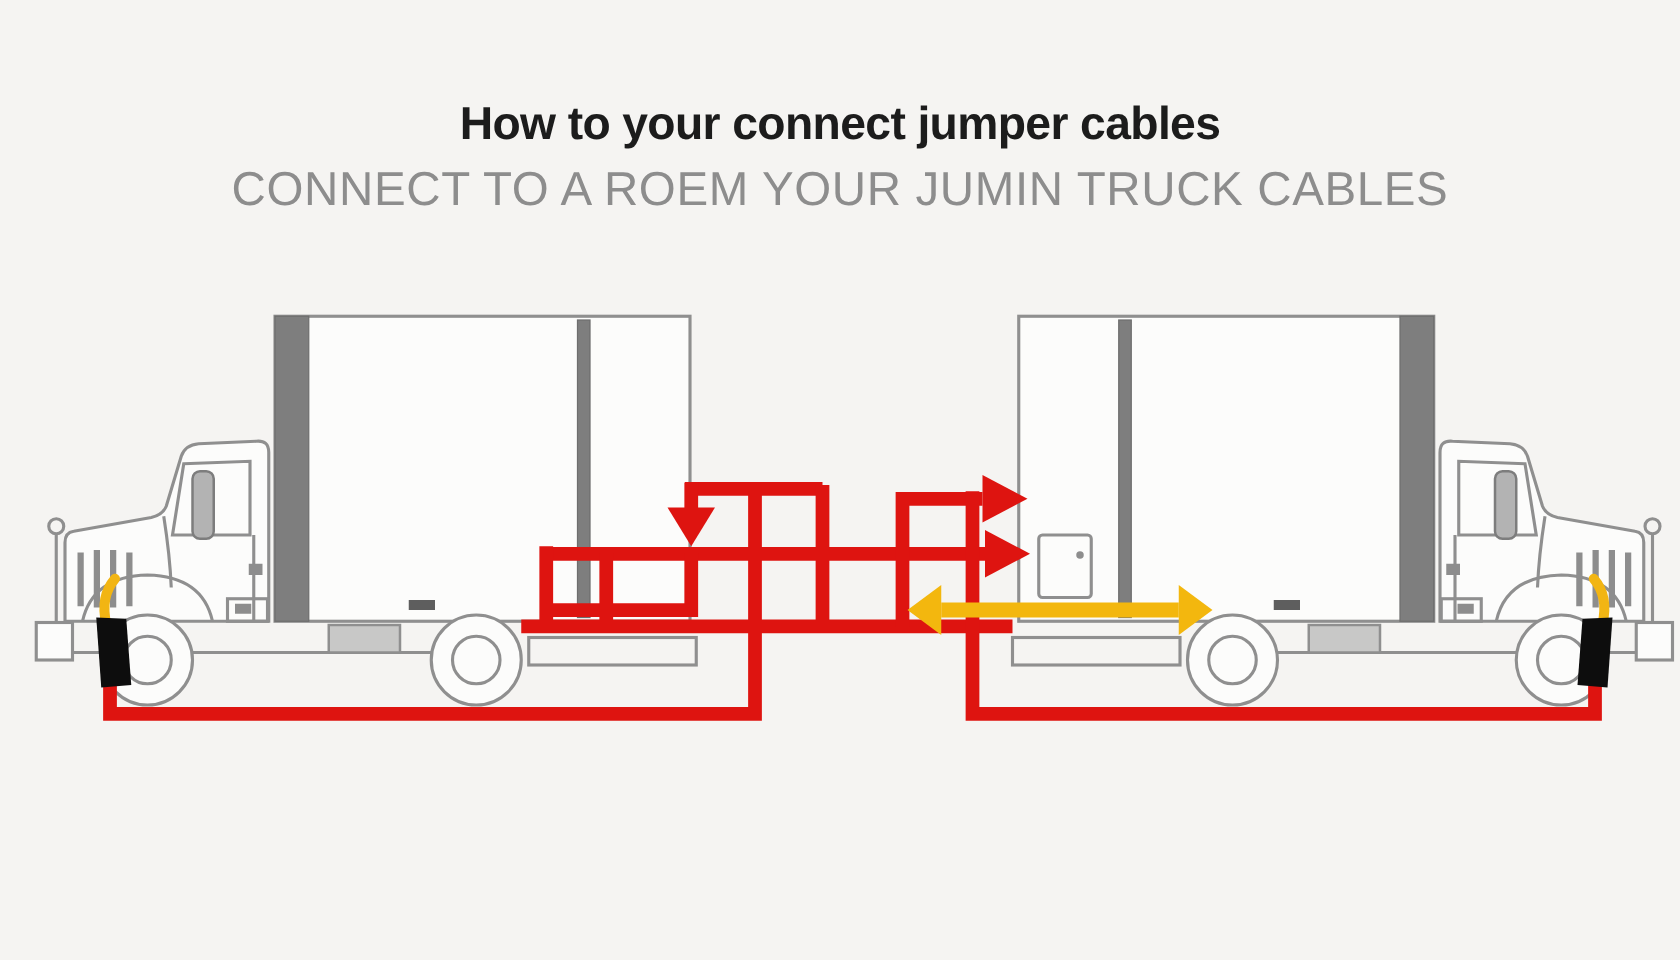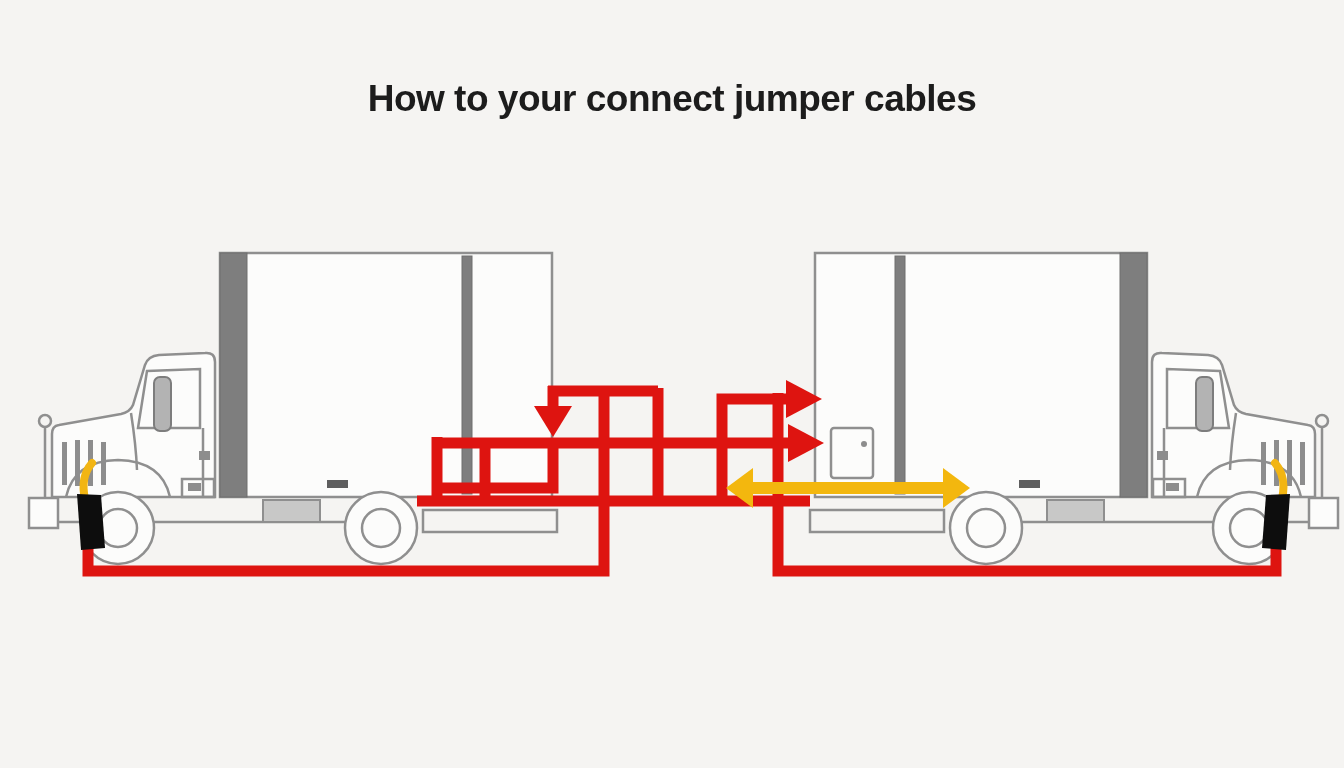--- a/index.html
+++ b/index.html
@@ -129,13 +129,14 @@
       <polygon class="flowhead" points="943,468 943,508 970,488"></polygon>
     </g>
 
     <path class="spark" d="M92,463 Q80,477 85,499"></path>
     <path class="clamp" d="M77,494 L101,495 L105,548 L81,550 Z"></path>
     <path class="spark" d="M1275,463 Q1287,477 1282,499"></path>
     <path class="clamp" d="M1290,494 L1266,495 L1262,548 L1286,550 Z"></path>
   </svg>
 
   <div id="title" class="hdr">How to your connect jumper cables</div>
+  <div id="subtitle" class="hdr">CONNECT TO A ROEM YOUR JUMIN TRUCK CABLES</div>
 </div>
 
 </body></html>

